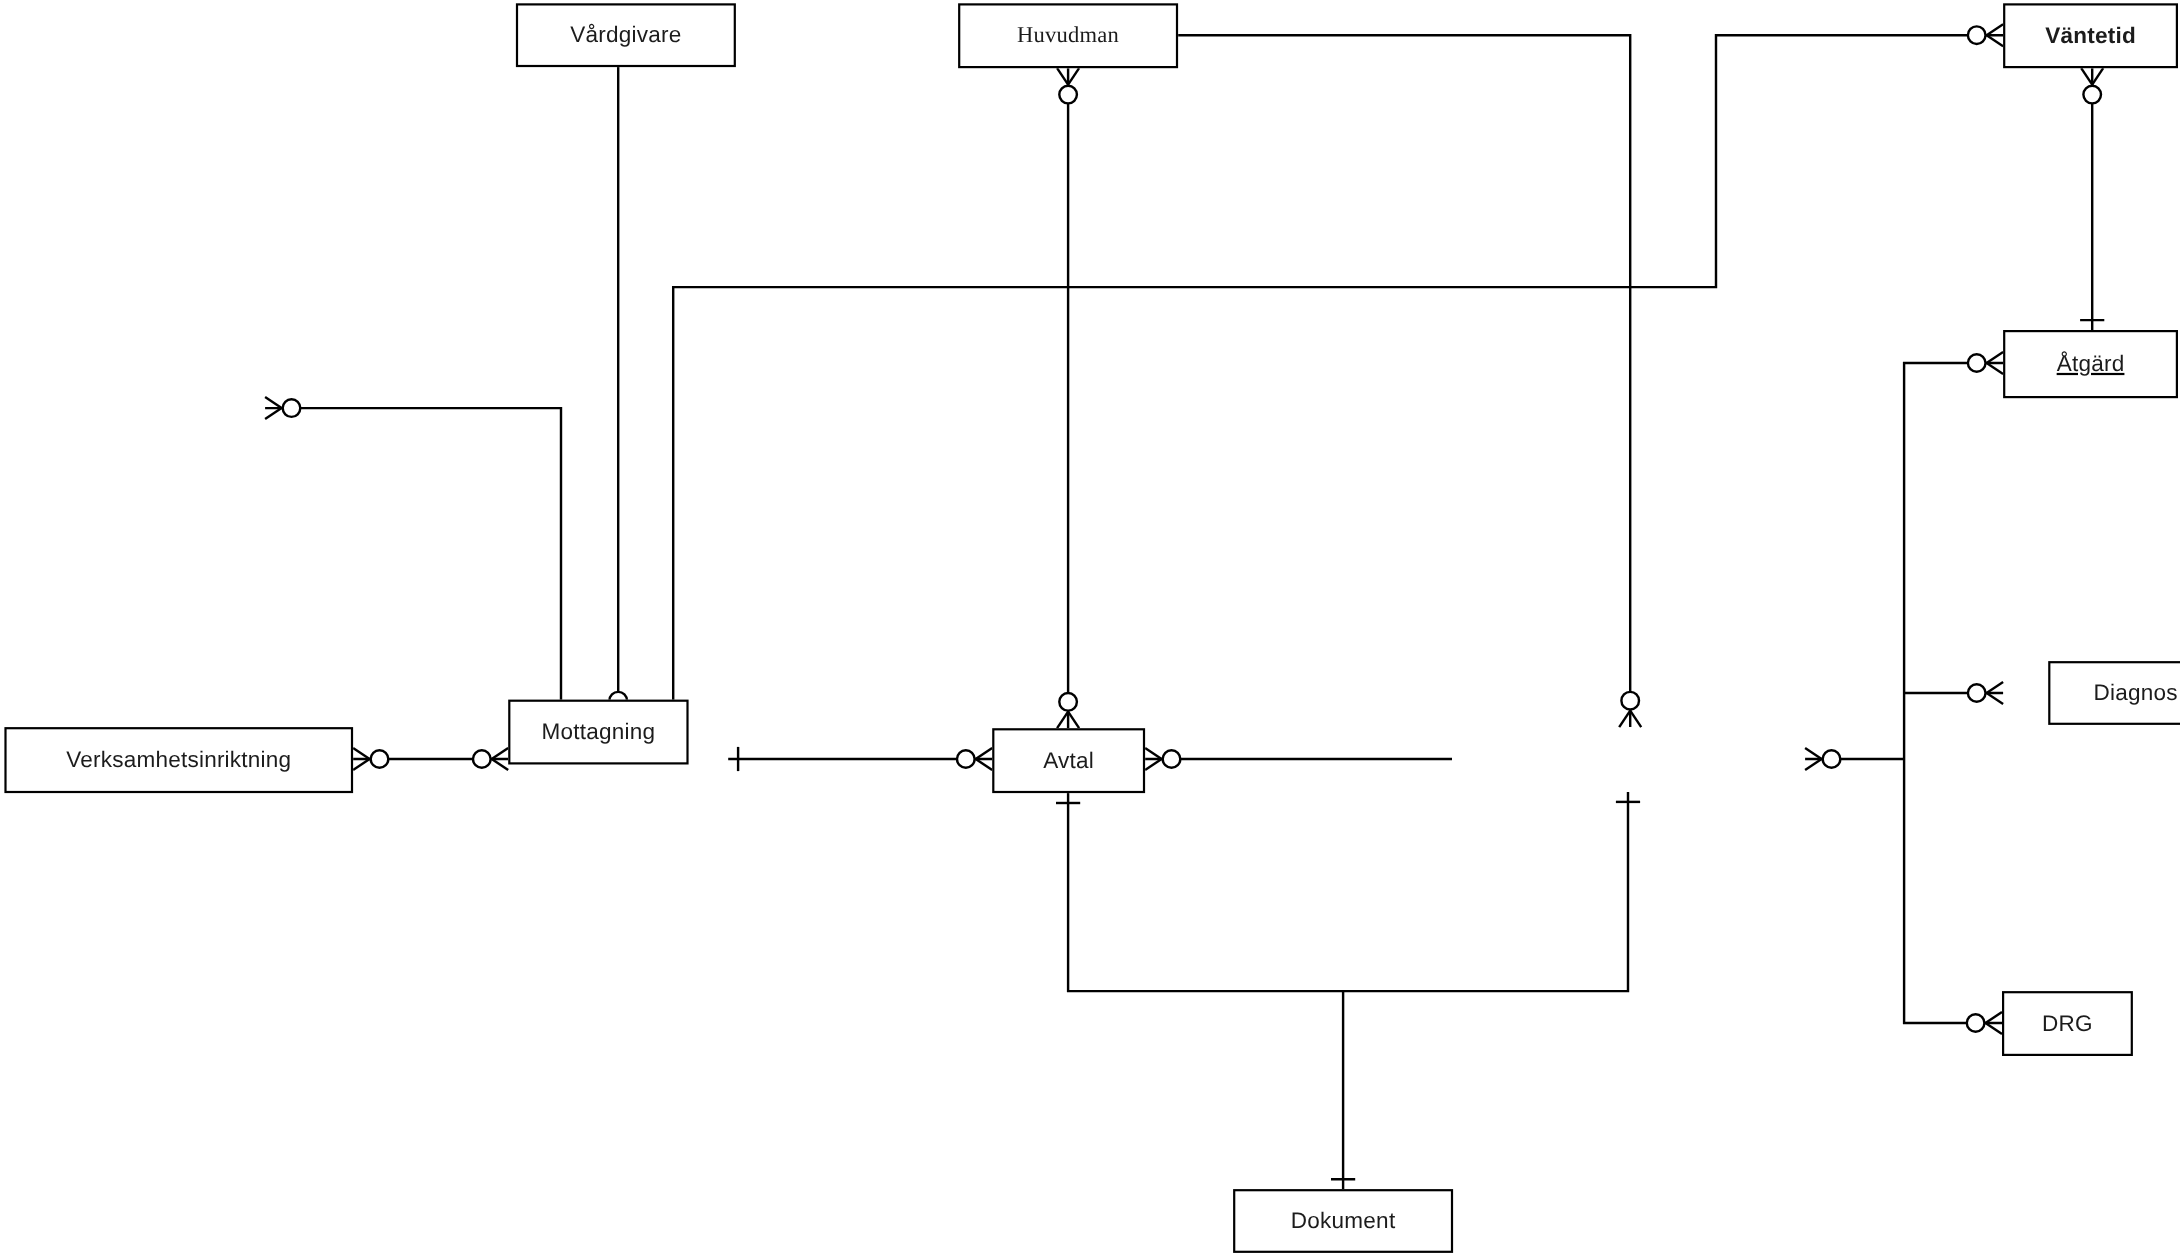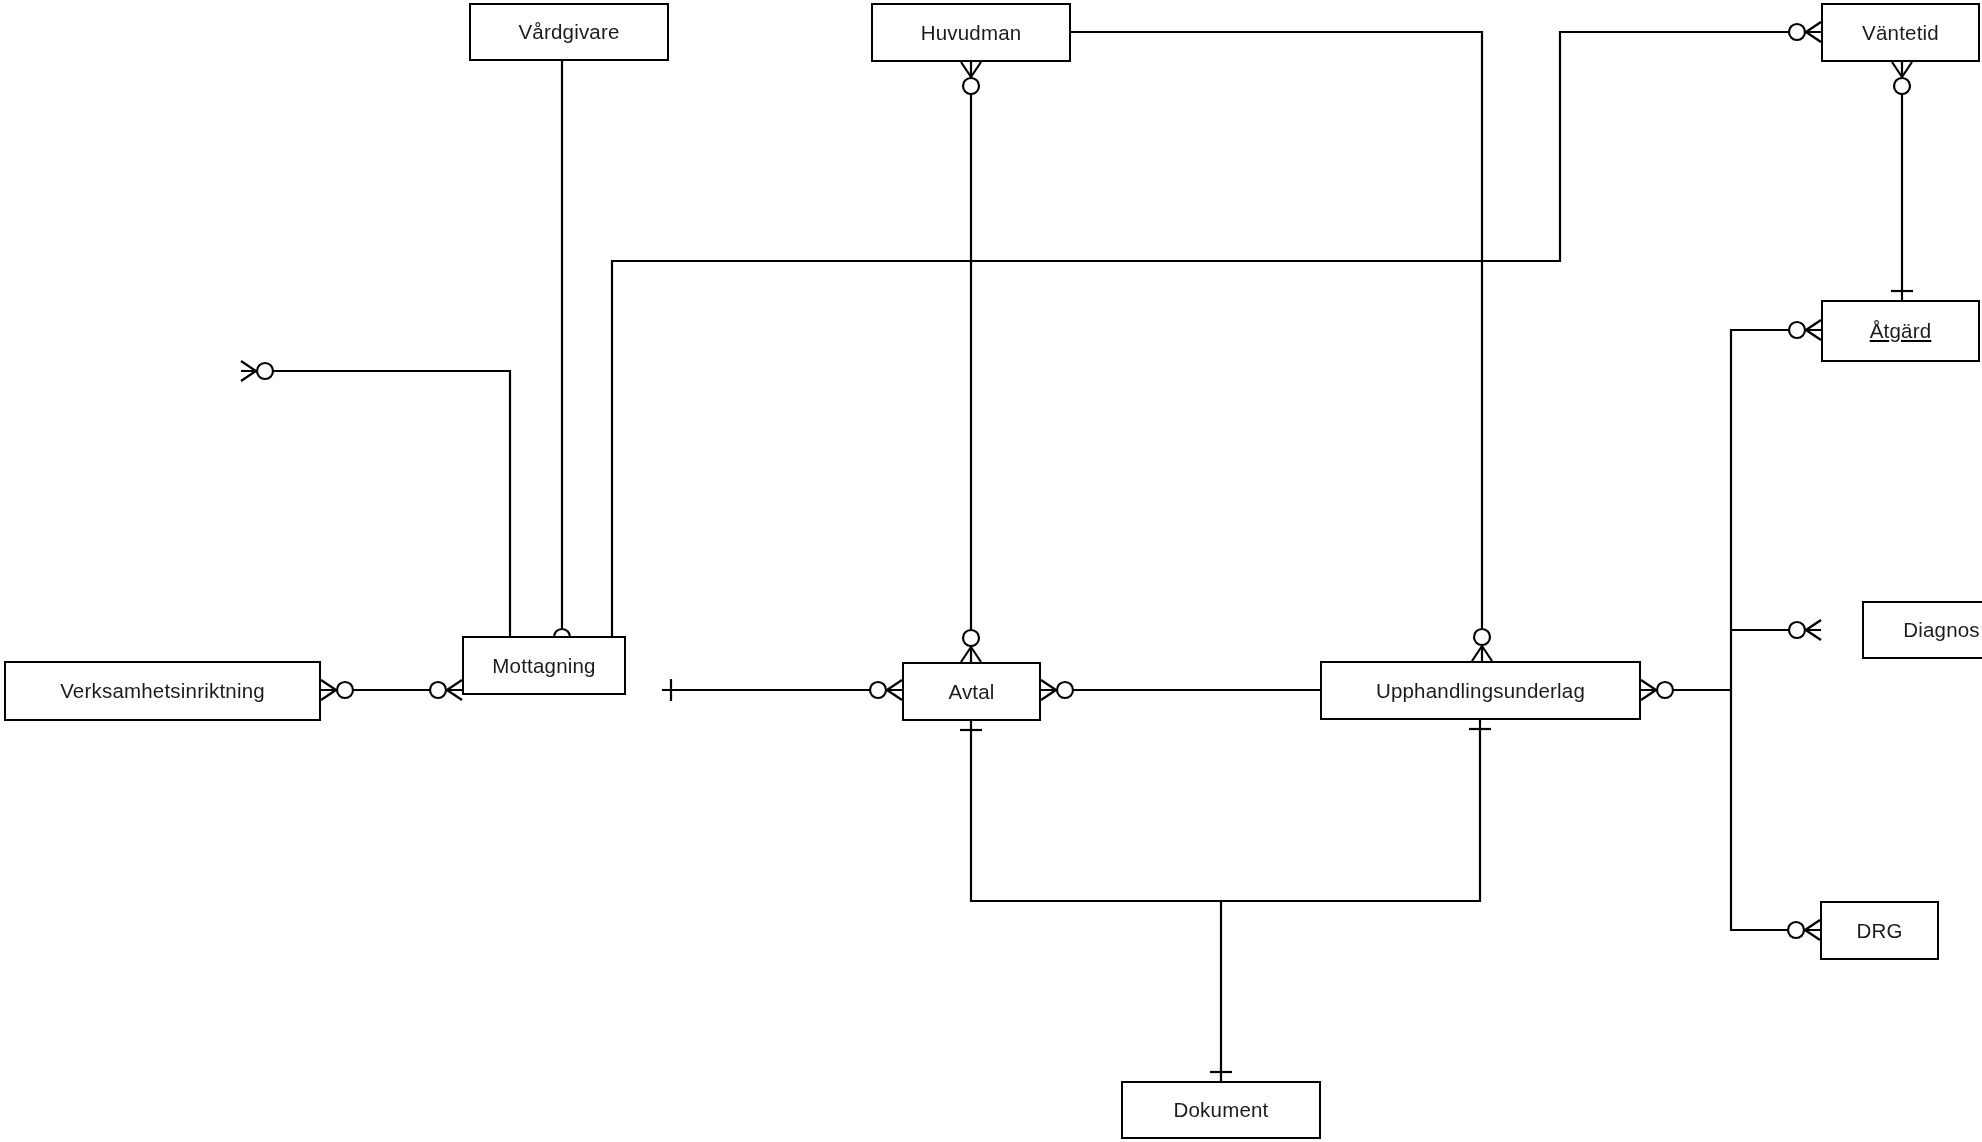--- a/index.html
+++ b/index.html
@@ -129,43 +129,40 @@
       </g>
       <g>
         <polyline points="1221,901 1221,1081" class="edge-line"></polyline>
         <line x1="1232" y1="1072" x2="1210" y2="1072" class="marker-line"></line>
       </g>
     </svg>
 
 <div class="entity" style="left: 469px; top: 3px; width: 200px; height: 58px;">
       <span class="entity-label">Vårdgivare</span>
     </div>
-    <div class="entity" style="left: 871px; top: 3px; width: 200px; height: 59px;">
+    <div class="entity" style="left: 871px; top: 3px; width: 200px; height: 59px; font-family: Liberation Serif, serif;">
       <span class="entity-label">Huvudman</span>
     </div>
-    <div class="entity" style="left: 1821px; top: 3px; width: 159px; height: 59px;">
+    <div class="entity" style="left: 1821px; top: 3px; width: 159px; height: 59px; font-weight: bold;">
       <span class="entity-label">Väntetid</span>
     </div>
     <div class="entity" style="left: 1821px; top: 300px; width: 159px; height: 62px; text-decoration: underline;">
       <span class="entity-label">Åtgärd</span>
     </div>
     <div class="entity" style="left: 1821px; top: 601px; width: 159px; height: 58px; margin-left: 41px;">
       <span class="entity-label">Diagnos</span>
     </div>
     <div class="entity" style="left: 4px; top: 661px; width: 317px; height: 60px;">
       <span class="entity-label">Verksamhetsinriktning</span>
     </div>
     <div class="entity" style="left: 462px; top: 636px; width: 164px; height: 59px;">
       <span class="entity-label">Mottagning</span>
     </div>
     <div class="entity" style="left: 902px; top: 662px; width: 139px; height: 59px;">
       <span class="entity-label">Avtal</span>
     </div>
-    <div class="entity" style="left: 1320px; top: 661px; width: 321px; height: 59px;">
-      <span class="entity-label">Upphandlingsunderlag</span>
-    </div>
     <div class="entity" style="left: 1820px; top: 901px; width: 119px; height: 59px;">
       <span class="entity-label">DRG</span>
     </div>
     <div class="entity" style="left: 1121px; top: 1081px; width: 200px; height: 58px;">
       <span class="entity-label">Dokument</span>
     </div>
   </div>
 
 </body></html>

